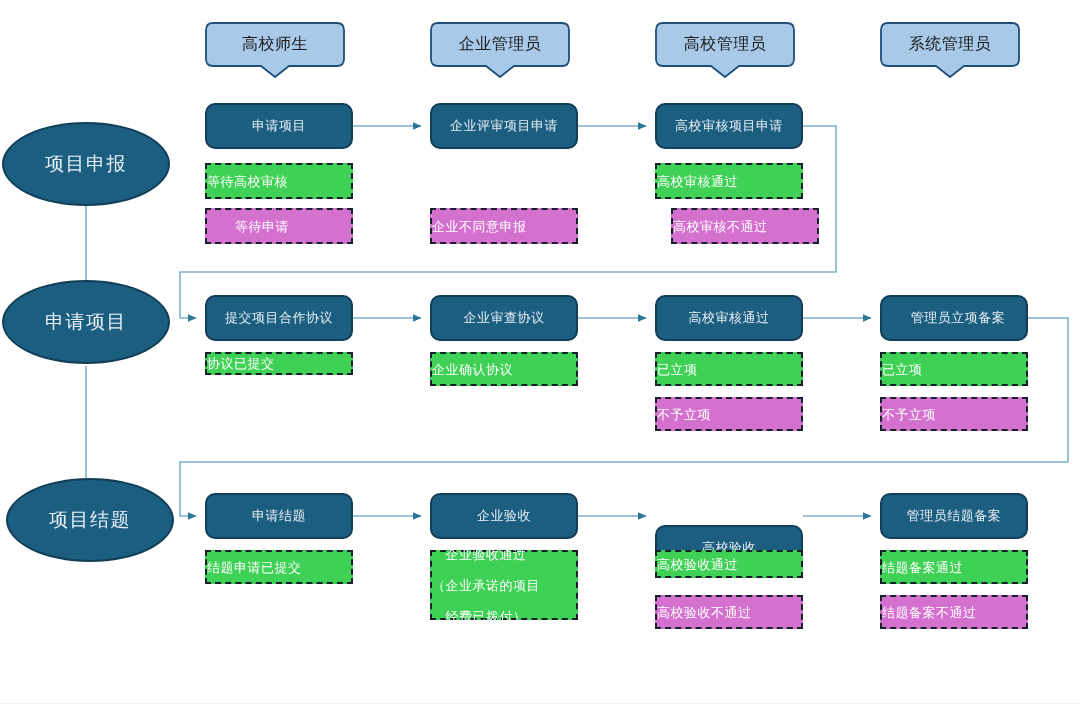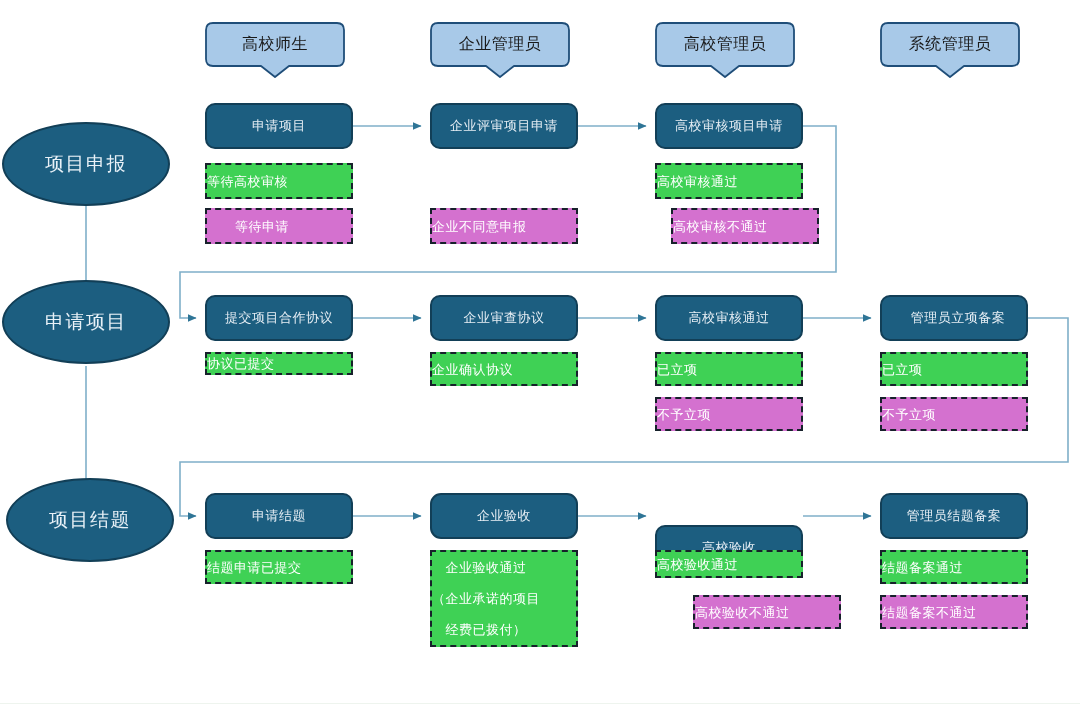--- a/index.html
+++ b/index.html
@@ -272,36 +272,36 @@
 
   <div class="layer">
 
     <div class="pbox" style="left:205px; top:493px;">
       <span class="pbox-label">申请结题</span>
     </div>
     <div class="chip green" style="left:205px; top:550px; height:34px;">
       <span class="chip-label">结题申请已提交</span>
     </div>
 
-    <div class="pbox" style="left:430px; top:493px;border-radius:11px;">
+    <div class="pbox" style="left:430px; top:493px;">
       <span class="pbox-label">企业验收</span>
     </div>
-    <div class="chip green" style="left:430px; top:550px; height:97px;">
+    <div class="chip green" style="left:430px; top:550px; height:70px;">
       <span class="chip-label multiline" style="white-space:pre-line; line-height:31px;">企业验收通过
 （企业承诺的项目
 经费已拨付）</span>
     </div>
 
     <div class="pbox" style="left:655px; top:493px;margin-top:32px;">
       <span class="pbox-label">高校验收</span>
     </div>
     <div class="chip green" style="left:655px; top:550px; height:28px;">
       <span class="chip-label">高校验收通过</span>
     </div>
-    <div class="chip purple" style="left:655px; top:595px; height:34px;margin-left:38px;">
+    <div class="chip purple" style="left:655px; top:595px; height:34px;">
       <span class="chip-label">高校验收不通过</span>
     </div>
 
     <div class="pbox" style="left:880px; top:493px;">
       <span class="pbox-label">管理员结题备案</span>
     </div>
     <div class="chip green" style="left:880px; top:550px; height:34px;">
       <span class="chip-label">结题备案通过</span>
     </div>
     <div class="chip purple" style="left:880px; top:595px; height:34px;">

